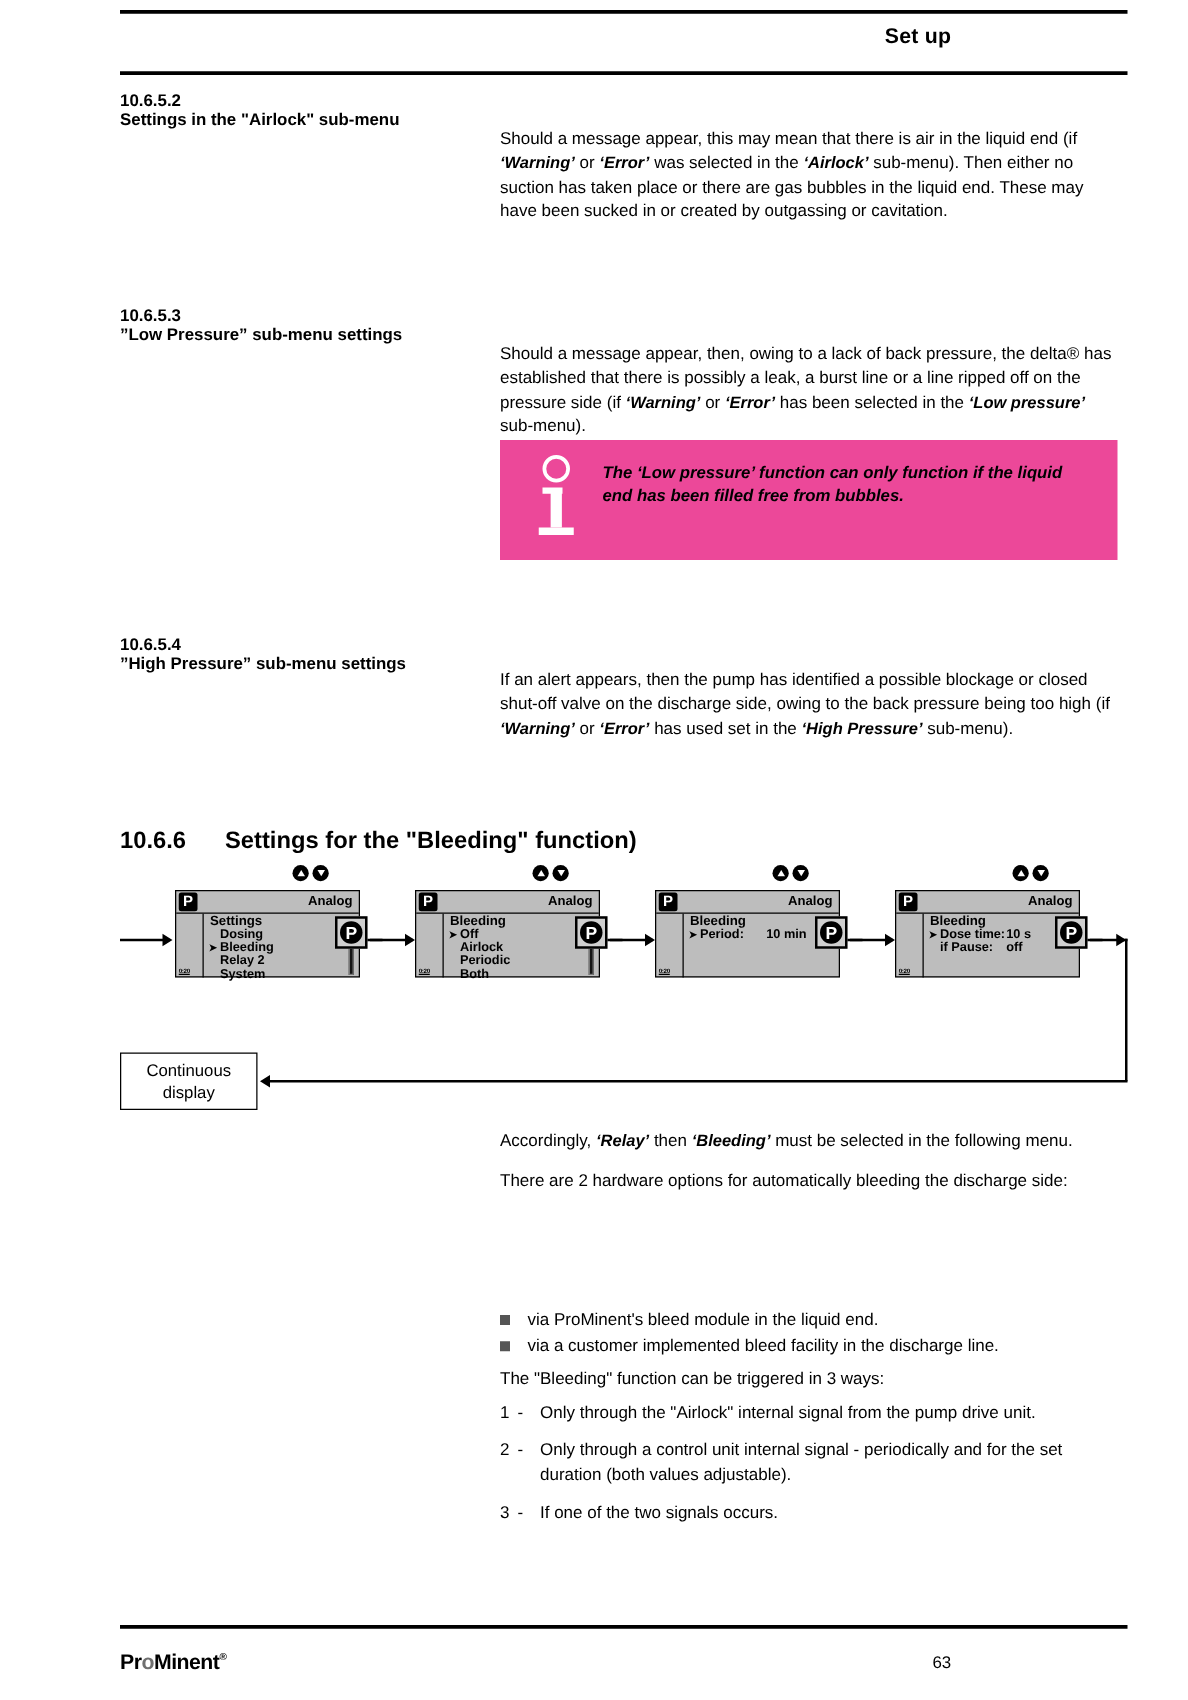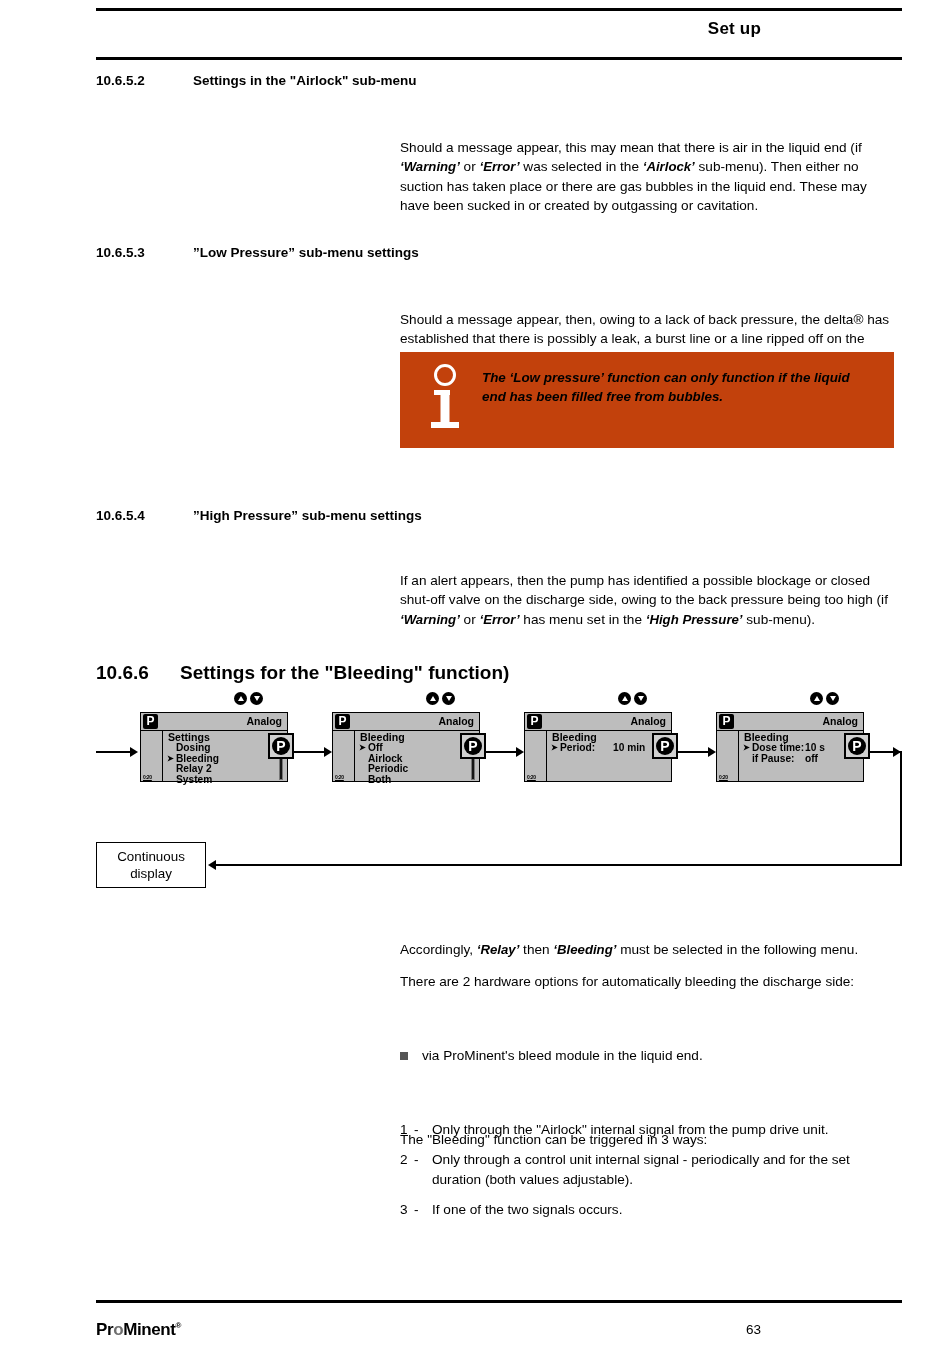--- a/index.html
+++ b/index.html
@@ -24,41 +24,41 @@
   .header-rule-bottom {
     position: absolute; left: 96px; top: 57px; width: 806px; height: 3px;
     background: #000;
   }
   .header-title {
     position: absolute; right: 48px; top: 19px;
     font-size: 17px; font-weight: bold; letter-spacing: .2px;
   }
 
   
-  .sec { position: absolute; display: flex; }
+  .sec { position: absolute; display: flex; flex-direction: column; }
   .sec-num { width: 97px; font-size: 13.5px; font-weight: bold; }
   .sec-title { font-size: 13.5px; font-weight: bold; }
 
   .sec-big { position: absolute; display: flex; align-items: flex-start; }
   .sec-big .sec-num { width: 84px; font-size: 19px; font-weight: bold; }
   .sec-big .sec-title { font-size: 19px; font-weight: bold; }
 
   
   .body-col {
     position: absolute; left: 400px; width: 494px;
-    font-size: 13.6px; line-height: 19.4px; text-align: left; margin-top: 37px;
+    font-size: 13.6px; line-height: 19.4px; text-align: left;
   }
   .body-col p { margin: 0 0 13px 0; }
   .body-col p:last-child { margin-bottom: 0; }
   i, .it { font-style: italic; font-weight: bold; font-size: 13.2px; }
 
   
   .infobox {
     position: absolute; left: 400px; top: 352px;
-    width: 494px; height: 96px; background: #c2410c;
+    width: 494px; height: 96px; background: #ec4899;
   }
   .infobox-icon {
     position: absolute; left: 28px; top: 12px; width: 34px; height: 68px;
   }
   .infobox-text {
     position: absolute; left: 82px; top: 16px; width: 390px;
     font-size: 13.4px; line-height: 19px;
     font-style: italic; font-weight: bold;
   }
 
@@ -217,21 +217,21 @@
       </svg>
     </div>
     <div class="infobox-text"><span>The </span><span>‘Low pressure’</span><span> function can only function if the liquid end has been filled free from bubbles.</span></div>
   </div>
 
   <div class="sec" style="left:96px; top:508px;">
     <span class="sec-num">10.6.5.4</span>
     <span class="sec-title">”High Pressure” sub-menu settings</span>
   </div>
   <div class="body-col" style="top:534px;">
-    <p><span>If an alert appears, then the pump has identified a possible blockage or closed shut-off valve on the discharge side, owing to the back pressure being too high (if </span><i>‘Warning’</i><span> or </span><i>‘Error’</i><span> has menu set in the </span><i>‘High Pressure’</i><span> sub-menu).</span></p>
+    <p><span>If an alert appears, then the pump has identified a possible blockage or closed shut-off valve on the discharge side, owing to the back pressure being too high (if </span><i>‘Warning’</i><span> or </span><i>‘Error’</i><span> has used set in the </span><i>‘High Pressure’</i><span> sub-menu).</span></p>
   </div>
 
   <div class="sec-big" style="left:96px; top:662px;">
     <span class="sec-num">10.6.6</span>
     <span class="sec-title">Settings for the "Bleeding" function)</span>
   </div>
 
   <div class="diagram">
 
     <div class="arrow-line" style="left:0px; top:61px; width:36px; height:2px;"></div>
@@ -366,20 +366,26 @@
     <p>There are 2 hardware options for automatically bleeding the discharge side:</p>
   </div>
 
   <div class="bullets" style="top:1046px;">
     <div class="bullet-row">
       <span class="bullet-mark">
           <span class="bullet-sq"></span>
         </span>
       <span>via ProMinent's bleed module in the liquid end.</span>
     </div>
+    <div class="bullet-row">
+      <span class="bullet-mark">
+          <span class="bullet-sq"></span>
+        </span>
+      <span>via a customer implemented bleed facility in the discharge line.</span>
+    </div>
   </div>
 
   <div class="body-col" style="top:1093px;">
     <p>The "Bleeding" function can be triggered in 3 ways:</p>
   </div>
 
   <div class="numlist" style="top:1120px;">
     <div class="num-row">
       <span class="num-n">1</span>
       <span class="num-d">-</span>

